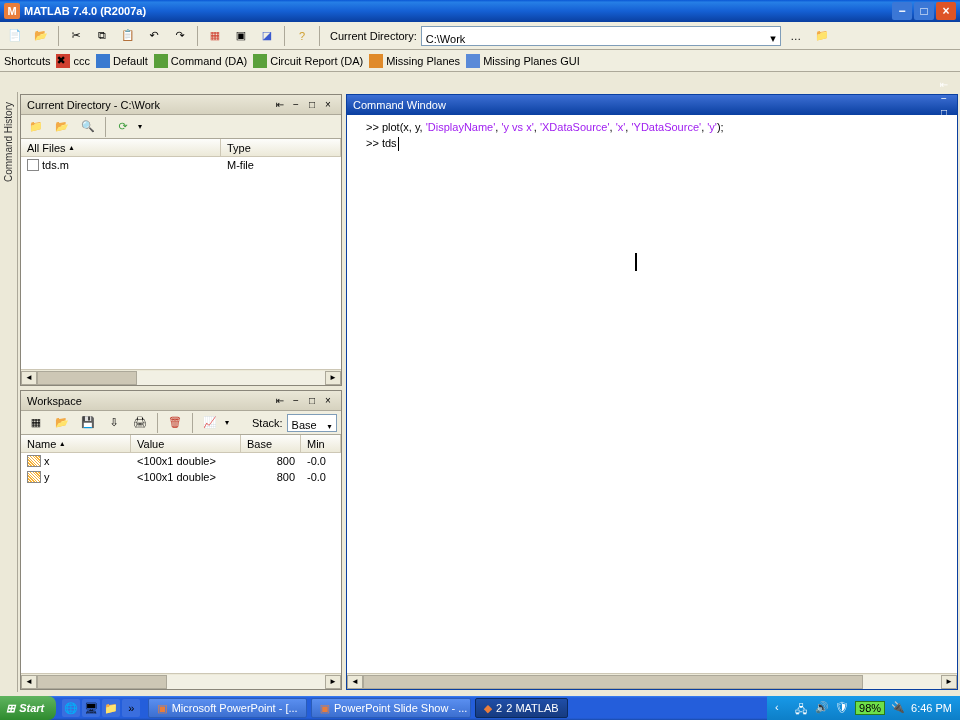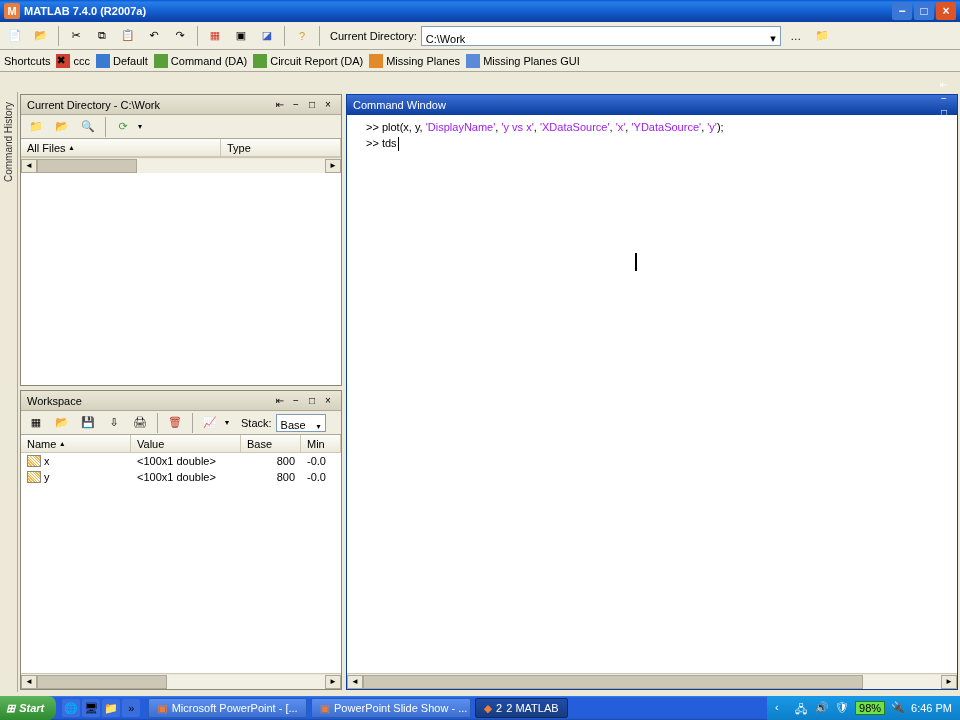--- a/index.html
+++ b/index.html
@@ -162,20 +162,29 @@
         </div>
         <div class="list-header">
           <div class="lh-cell" style="width:200px">
               <span>All Files</span> 
               <span style="font-size:8px;margin-left:4px">▴</span>
             </div>
           <div class="lh-cell" style="flex:1">
               <span>Type</span>
             </div>
         </div>
+        <div class="list-body">
+          <div class="list-row">
+            <div class="lr-cell" style="width:200px">
+                <span class="file-icon"></span>
+                <span>tds.m</span>
+              </div>
+            <div class="lr-cell">M-file</div>
+          </div>
+        </div>
         <div class="hscroll">
           <div class="arrow">◄</div>
           <div class="track">
               <div class="thumb" style="width:100px"></div>
             </div>
           <div class="arrow">►</div>
         </div>
       </div>
 
       <div class="panel ws-panel">
@@ -192,21 +201,21 @@
           <div class="tb-btn">▦</div>
           <div class="tb-btn">📂</div>
           <div class="tb-btn">💾</div>
           <div class="tb-btn">⇩</div>
           <div class="tb-btn">🖨</div>
           <div class="tb-sep"></div>
           <div class="tb-btn" style="color:#c03020">🗑</div>
           <div class="tb-sep"></div>
           <div class="tb-btn">📈</div>
           <span style="font-size:8px">▾</span>
-          <span style="margin-left:8px">Stack:</span>
+          <span style="margin-left:19px">Stack:</span>
           <div class="dir-input" style="flex:0 0 50px;height:18px">
               <span>Base</span>
               <span style="margin-left:auto;font-size:8px">▾</span>
             </div>
         </div>
         <div class="list-header">
           <div class="lh-cell" style="width:110px">
               <span>Name</span> 
               <span style="font-size:8px;margin-left:4px">▴</span>
             </div>

